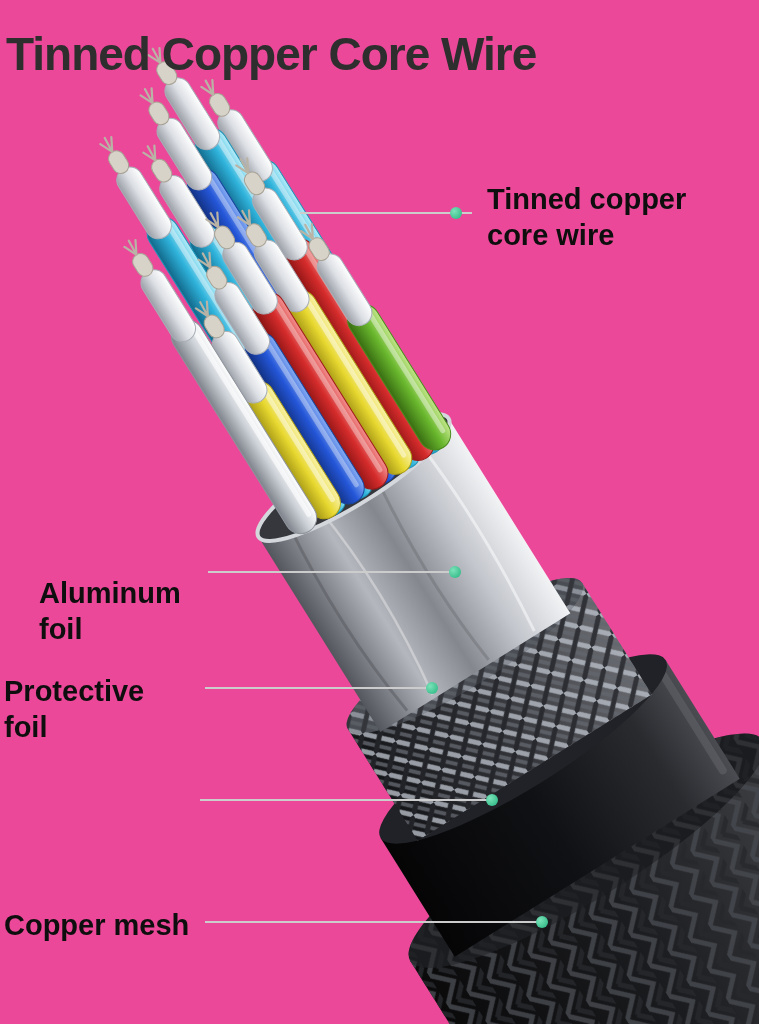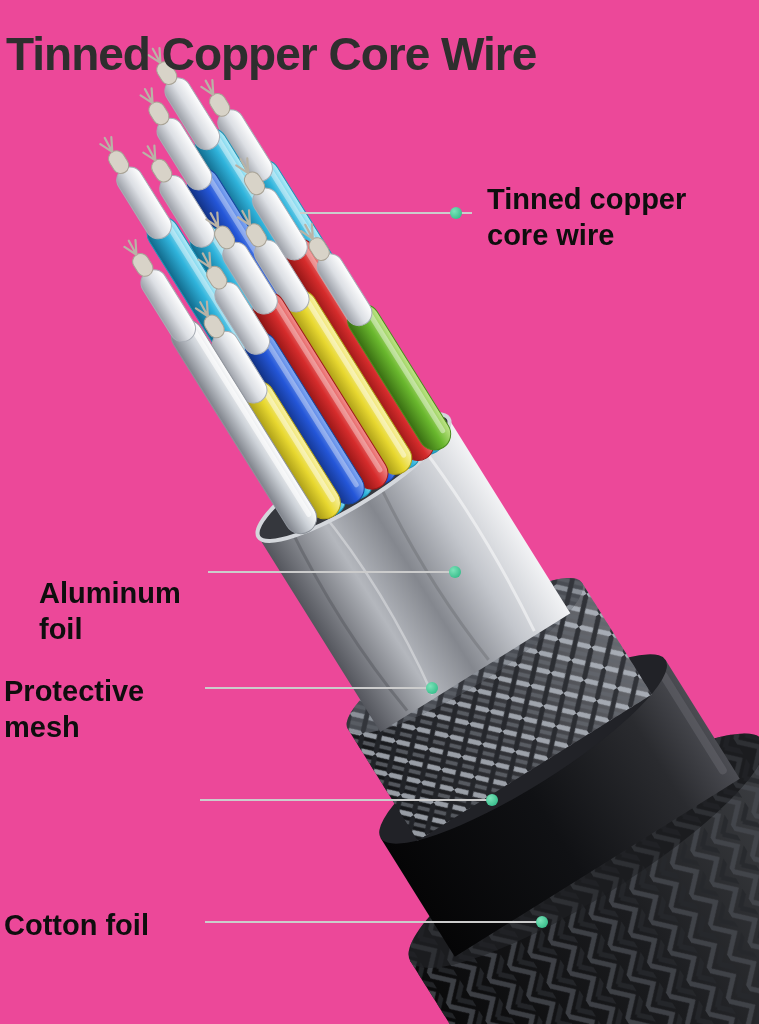--- a/index.html
+++ b/index.html
@@ -237,24 +237,24 @@
   <h1 class="page-title">Tinned Copper Core Wire</h1>
 
   <div class="co-label right">Tinned copper core wire</div>
   <div class="co-line line-tinned"></div>
   <div class="co-dot dot-tinned"></div>
 
   <div class="co-label aluminum">Aluminum foil</div>
   <div class="co-line line-aluminum"></div>
   <div class="co-dot dot-aluminum"></div>
 
-  <div class="co-label protective">Protective mesh</div>
+  <div class="co-label protective">Protective foil</div>
   <div class="co-line line-protective"></div>
   <div class="co-dot dot-protective"></div>
 
   <div class="co-line line-pvc"></div>
   <div class="co-dot dot-pvc"></div>
 
-  <div class="co-label cotton">Cotton foil</div>
+  <div class="co-label cotton">Copper mesh</div>
   <div class="co-line line-cotton"></div>
   <div class="co-dot dot-cotton"></div>
 
 </div>
 
 </body></html>

